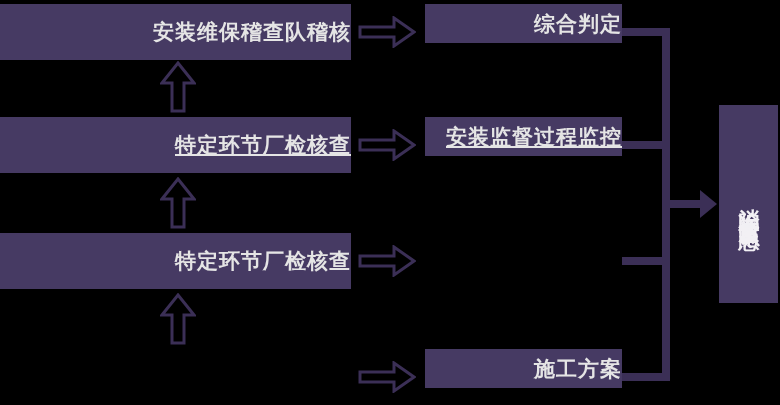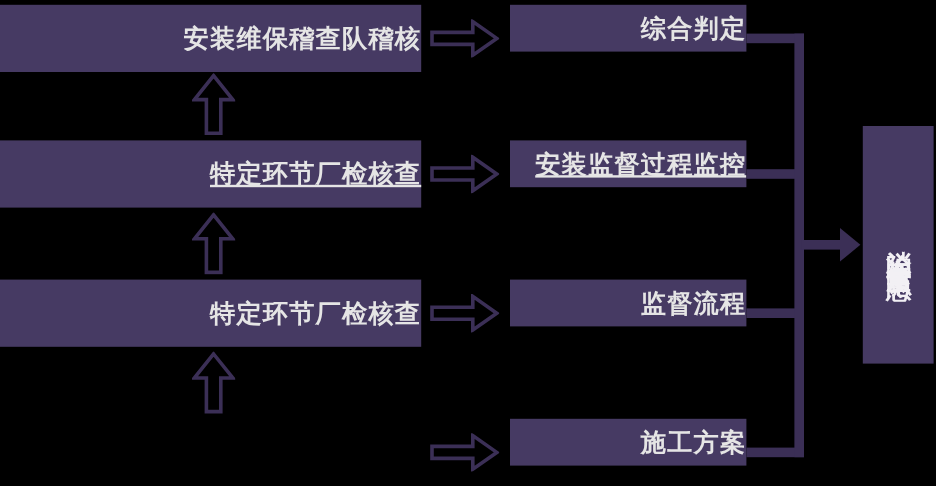--- a/index.html
+++ b/index.html
@@ -99,23 +99,20 @@
       <path d="M2 11 L36 11 L36 2 L56 16 L36 30 L36 21 L2 21 Z" fill="none" stroke="#3b2f56" stroke-width="3"></path>
     </svg>
   </div>
 
   <div class="box right-box row1">
     <span>综合判定</span>
   </div>
   <div class="box right-box row2">
     <span>安装监督过程监控</span>
   </div>
-  <div class="box right-box row3">
-    <span>监督流程</span>
-  </div>
   <div class="box right-box row4">
     <span>施工方案</span>
   </div>
 
   <div class="stub stub1"></div>
   <div class="stub stub2"></div>
   <div class="stub stub3"></div>
   <div class="stub stub4"></div>
   <div class="spine"></div>
   <div class="merge-shaft"></div>

